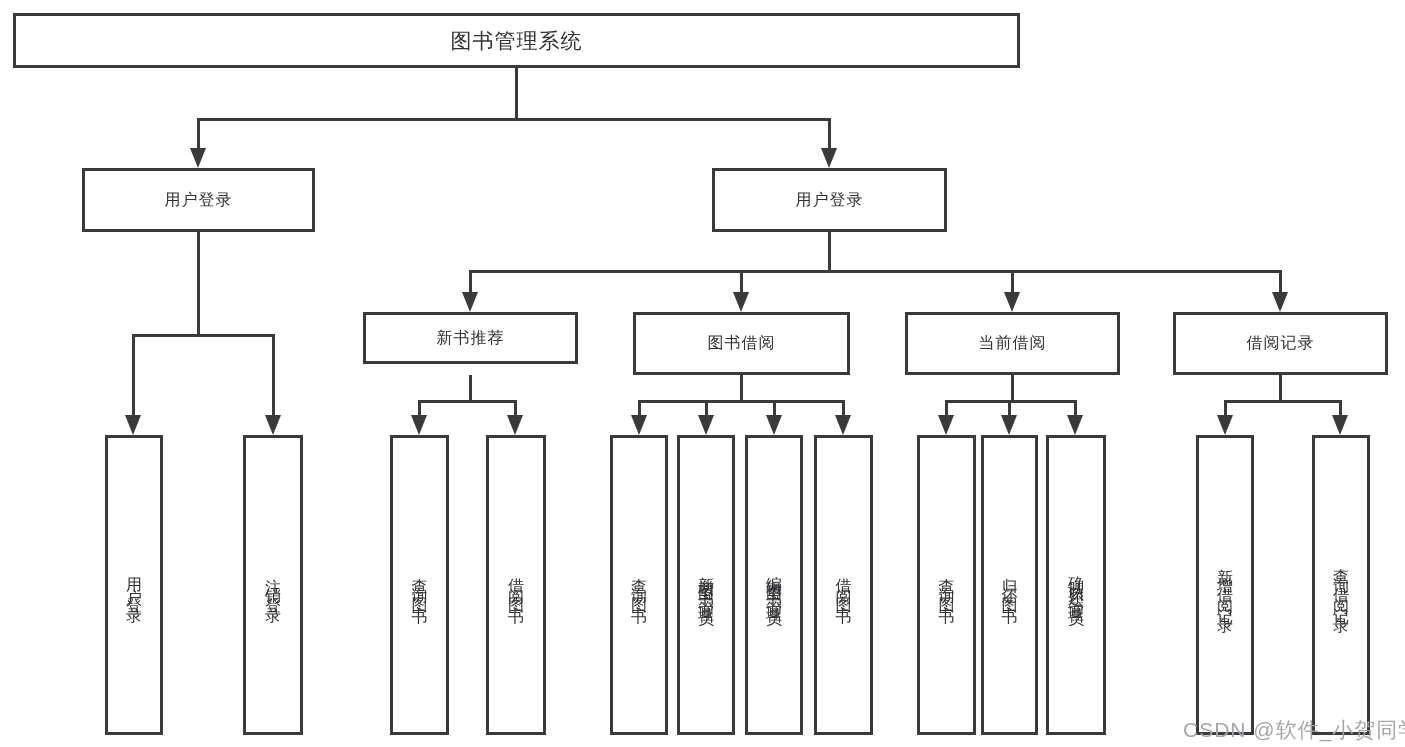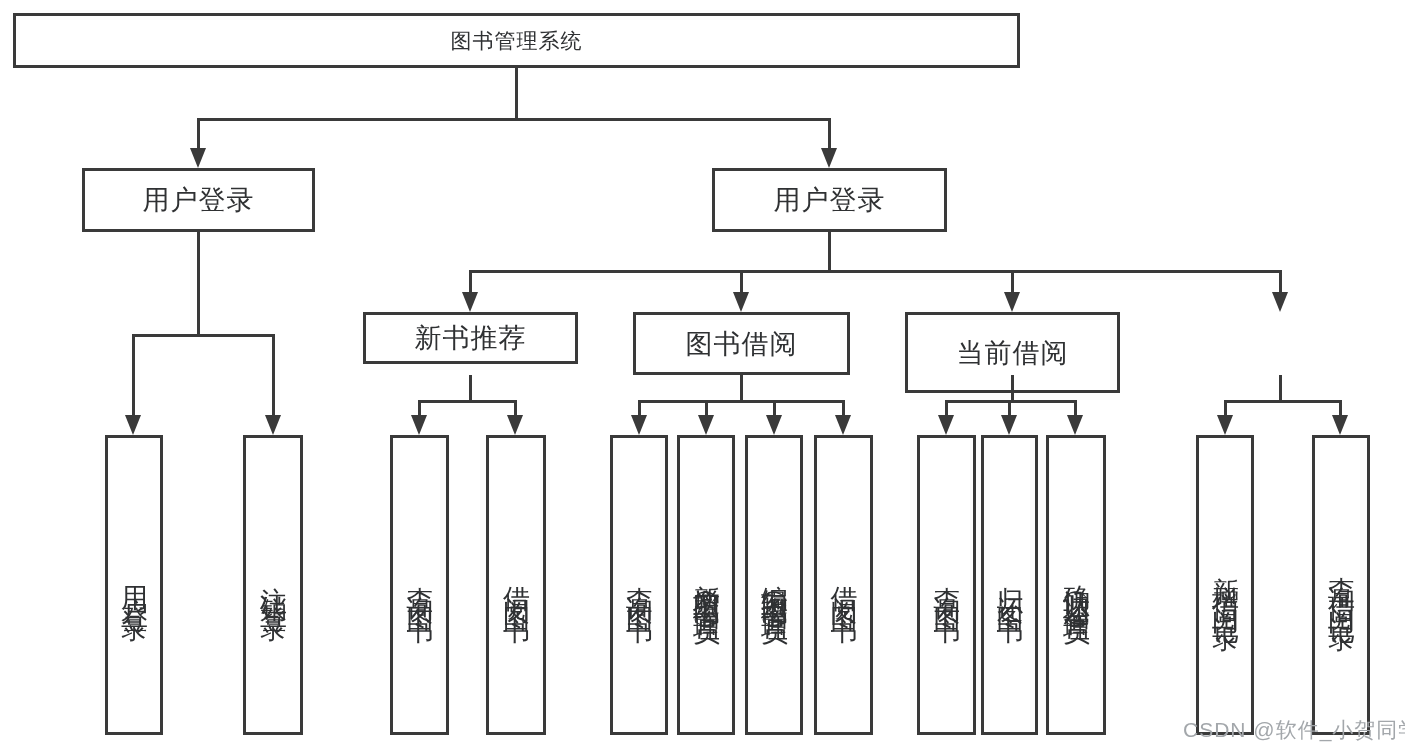--- a/index.html
+++ b/index.html
@@ -12,21 +12,21 @@
     text-decoration:underline;
   }
   .box{
     position:absolute;
     background:#ffffff;
     border:3px solid #3a3a3a;
     box-sizing:border-box;
     display:flex;align-items:center;justify-content:center;
   }
   .lbl{
-    font-size:27px;
+    font-size:16px;
     color:#2f3133;
     letter-spacing:1px;
     white-space:nowrap;
   }
   .title .lbl{font-size:21px;}
   .vbox .lbl{
     writing-mode:vertical-rl;
     text-orientation:mixed;
     letter-spacing:10px;
     line-height:1;
@@ -89,22 +89,25 @@
   <div class="arrow" style="left:1004px;top:292px"></div>
   <div class="line" style="left:1279px;top:270px;width:3px;height:24px"></div>
   <div class="arrow" style="left:1272px;top:292px"></div>
 
   <div class="box" style="left:363px;top:312px;width:215px;height:52px">
     <span class="lbl">新书推荐</span>
   </div>
   <div class="box" style="left:633px;top:312px;width:217px;height:63px">
     <span class="lbl">图书借阅</span>
   </div>
-  <div class="box" style="left:905px;top:312px;width:215px;height:81px">
+  <div class="box" style="left:905px;top:312px;width:215px;height:63px">
     <span class="lbl">当前借阅</span>
+  </div>
+  <div class="box" style="left:1173px;top:312px;width:215px;height:63px">
+    <span class="lbl">借阅记录</span>
   </div>
 
   <div class="line" style="left:469px;top:375px;width:3px;height:27px"></div>
   <div class="line" style="left:418px;top:400px;width:99px;height:3px"></div>
   <div class="line" style="left:418px;top:400px;width:3px;height:17px"></div>
   <div class="arrow" style="left:411px;top:415px"></div>
   <div class="line" style="left:514px;top:400px;width:3px;height:17px"></div>
   <div class="arrow" style="left:507px;top:415px"></div>
 
   <div class="line" style="left:740px;top:375px;width:3px;height:27px"></div>

